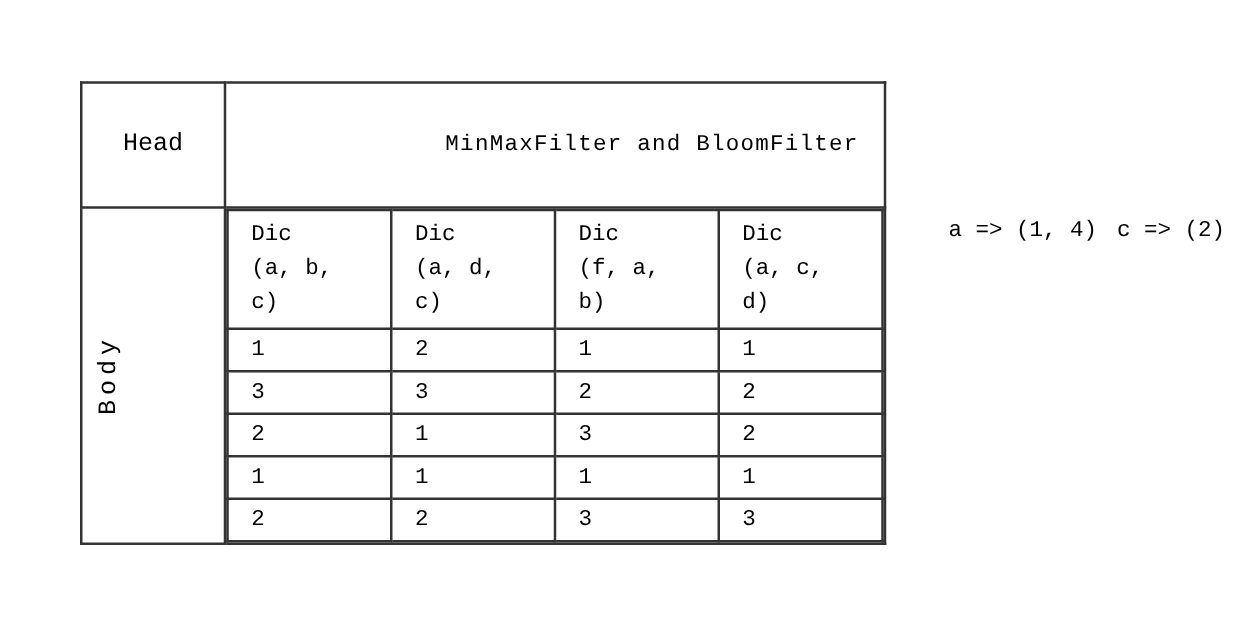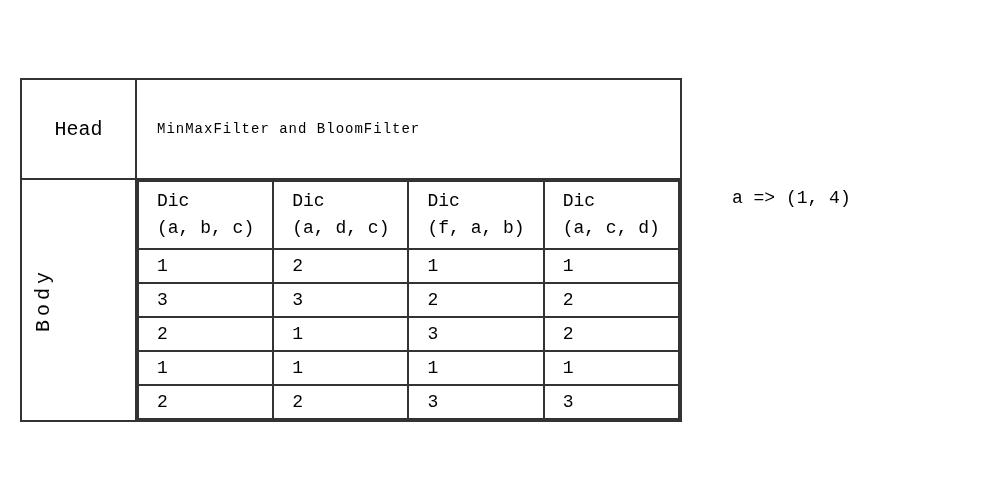--- a/index.html
+++ b/index.html
@@ -13,20 +13,21 @@
       align-items: center;
       justify-content: flex-start;
       padding: 20px;
     }
 
     .page-wrapper {
       display: flex;
       flex-direction: row;
       align-items: flex-start;
       gap: 40px;
+      margin-left: 44px;
     }
 
     .outer-table {
       border-collapse: collapse;
       border: 2px solid #333;
     }
 
     .outer-table td {
       border: 2px solid #333;
       vertical-align: middle;
@@ -35,22 +36,22 @@
     .head-cell {
       width: 115px;
       height: 100px;
       text-align: center;
       vertical-align: middle;
       font-size: 20px;
       padding: 10px;
     }
 
     .minmax-cell {
-      text-align: left;
-      font-size: 14px;
+      text-align: right;
+      font-size: 18px;
       padding: 28px 20px;
       letter-spacing: 1px;
     }
 
     .body-cell {
       width: 115px;
       text-align: center;
       vertical-align: middle;
       font-size: 20px;
       padding: 10px;
@@ -159,14 +160,15 @@
               </tbody>
           </table>
         </td>
       </tr>
     </tbody>
   </table>
 
   <div class="legend">
 
   <div class="legend-item">a =&gt; (1, 4)</div>
+      <div class="legend-item">c =&gt; (2)</div>
     </div>
 </div>
 
 </body></html>

